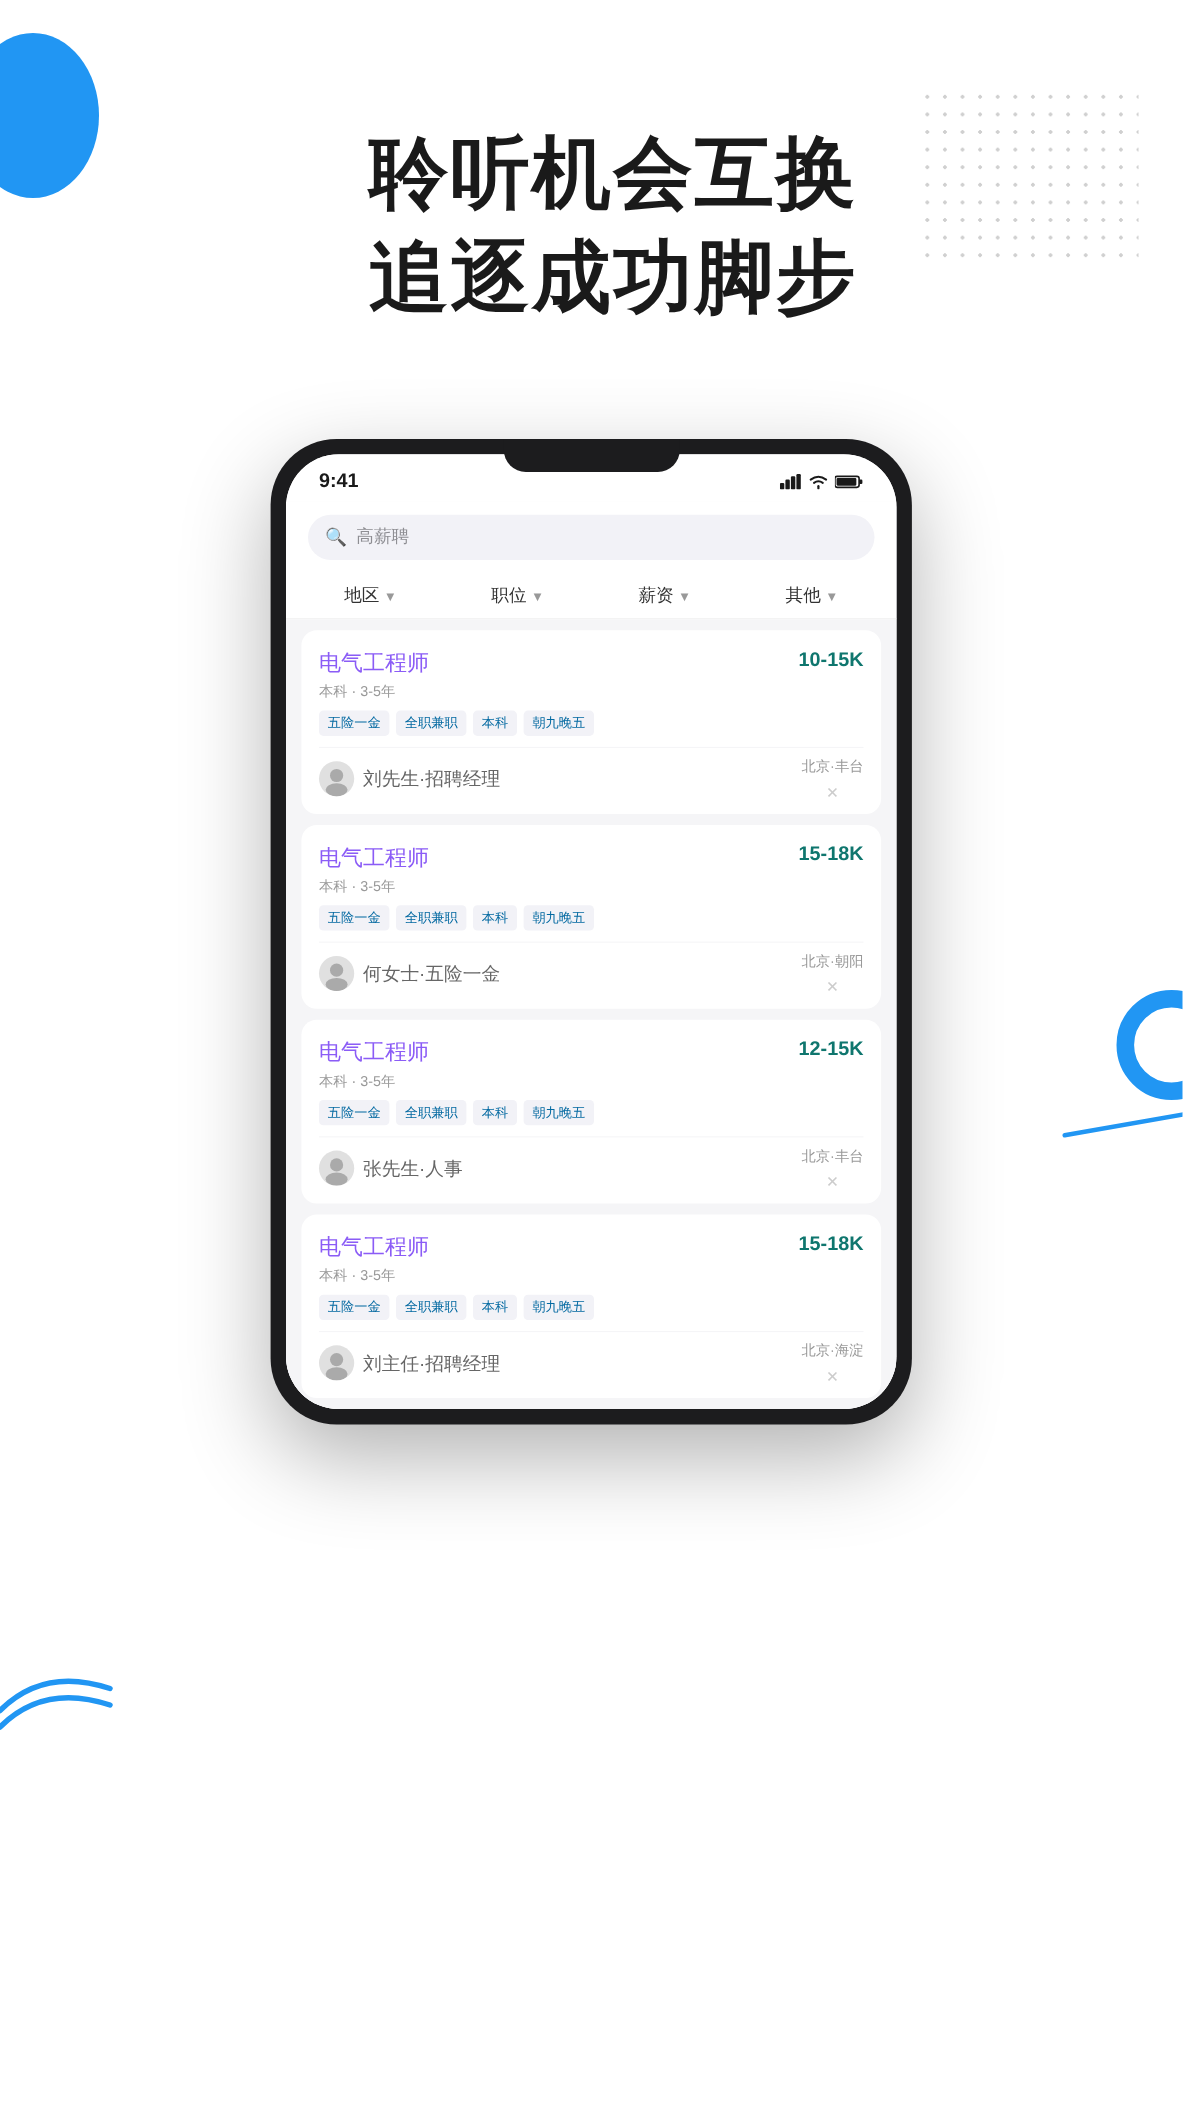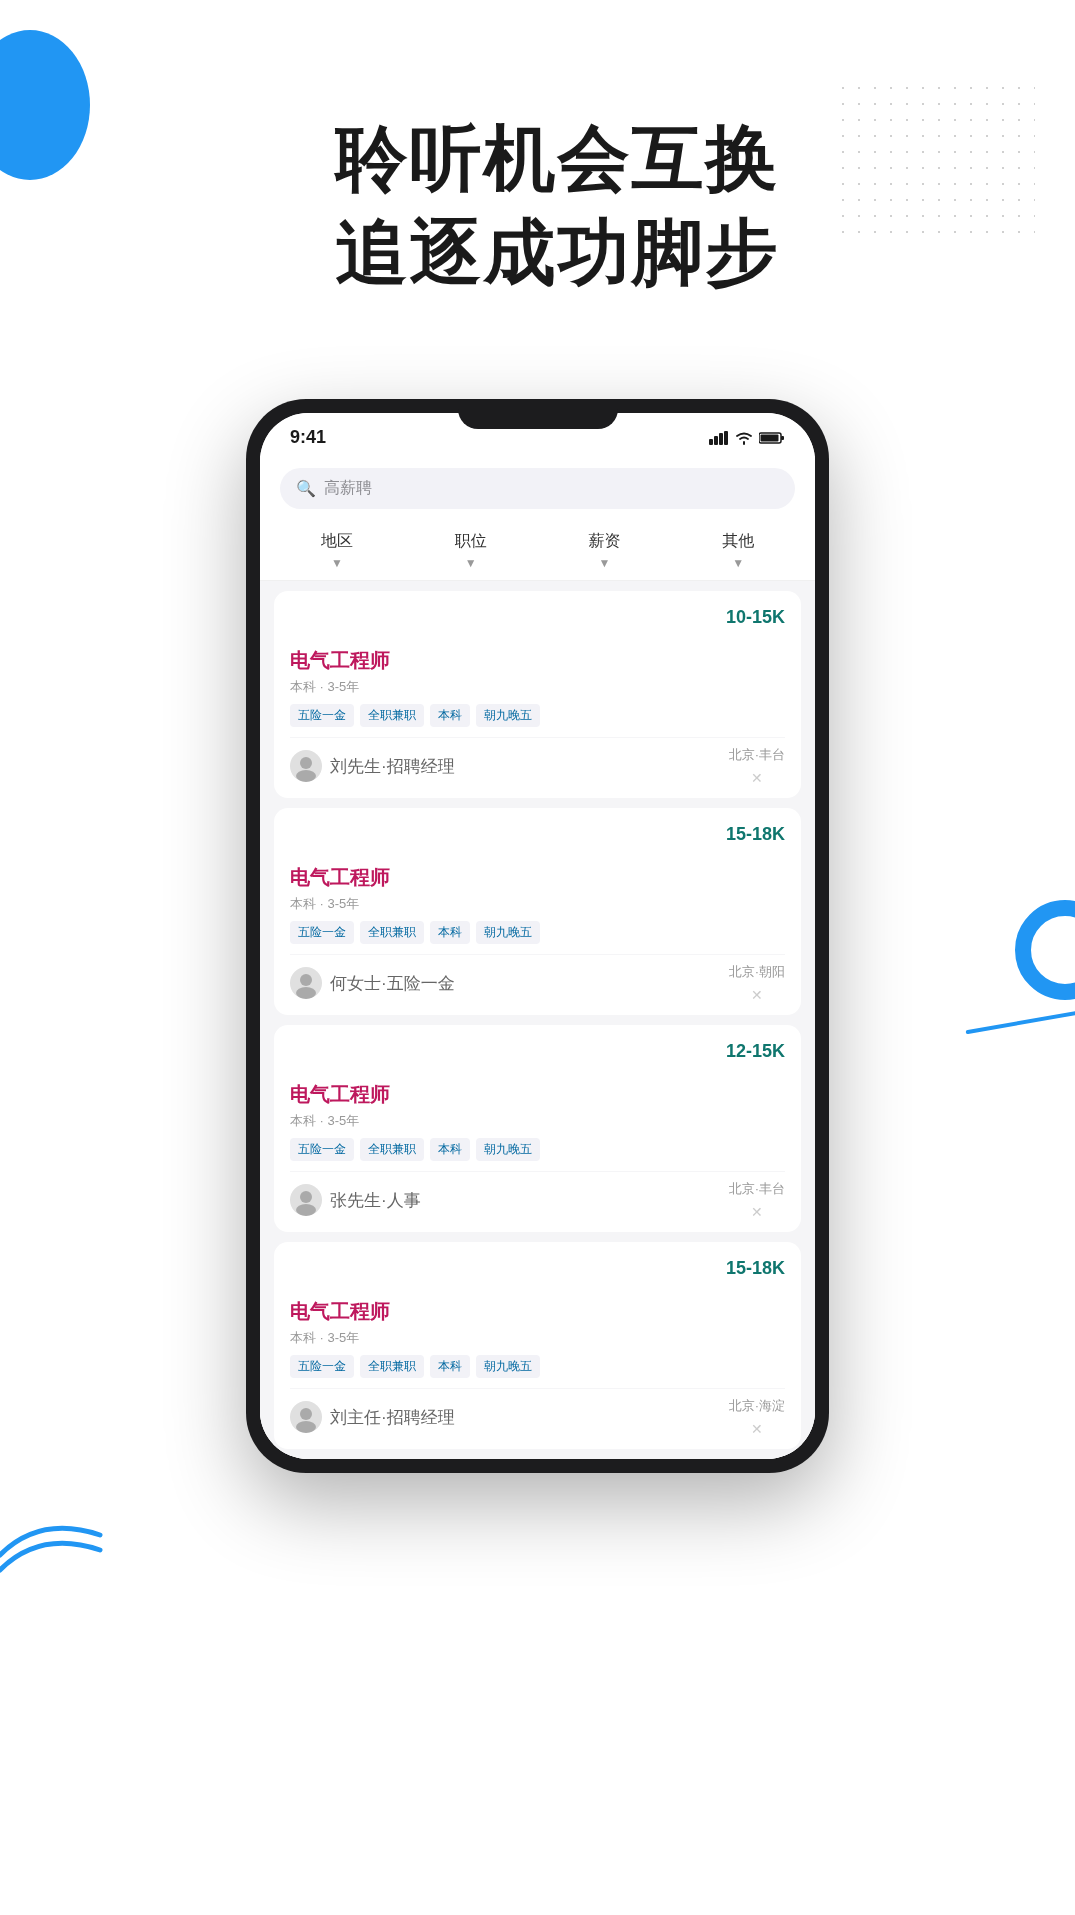--- a/index.html
+++ b/index.html
@@ -173,21 +173,20 @@
       background: #fff;
       border-bottom: 1px solid #f0f0f0;
     }
 
     .filter-item {
       display: flex;
       align-items: center;
       gap: 4px;
       font-size: 16px;
       color: #333;
-      flex-direction: column;
     }
 
     .filter-arrow {
       font-size: 12px;
       color: #999;
     }
 
     
     .job-list {
       padding: 10px 14px;
@@ -205,23 +204,22 @@
 
     .job-card-header {
       display: flex;
       justify-content: space-between;
       align-items: flex-start;
       margin-bottom: 4px;
     }
 
     .job-title {
       font-size: 20px;
-      font-weight: 700;
-      color: #be185d;
-      margin-top: 40px;
+      font-weight: 400;
+      color: #8b5cf6;
     }
 
     .job-salary {
       font-size: 18px;
       font-weight: 600;
       color: #0f766e;
     }
 
     .job-meta {
       font-size: 13px;

